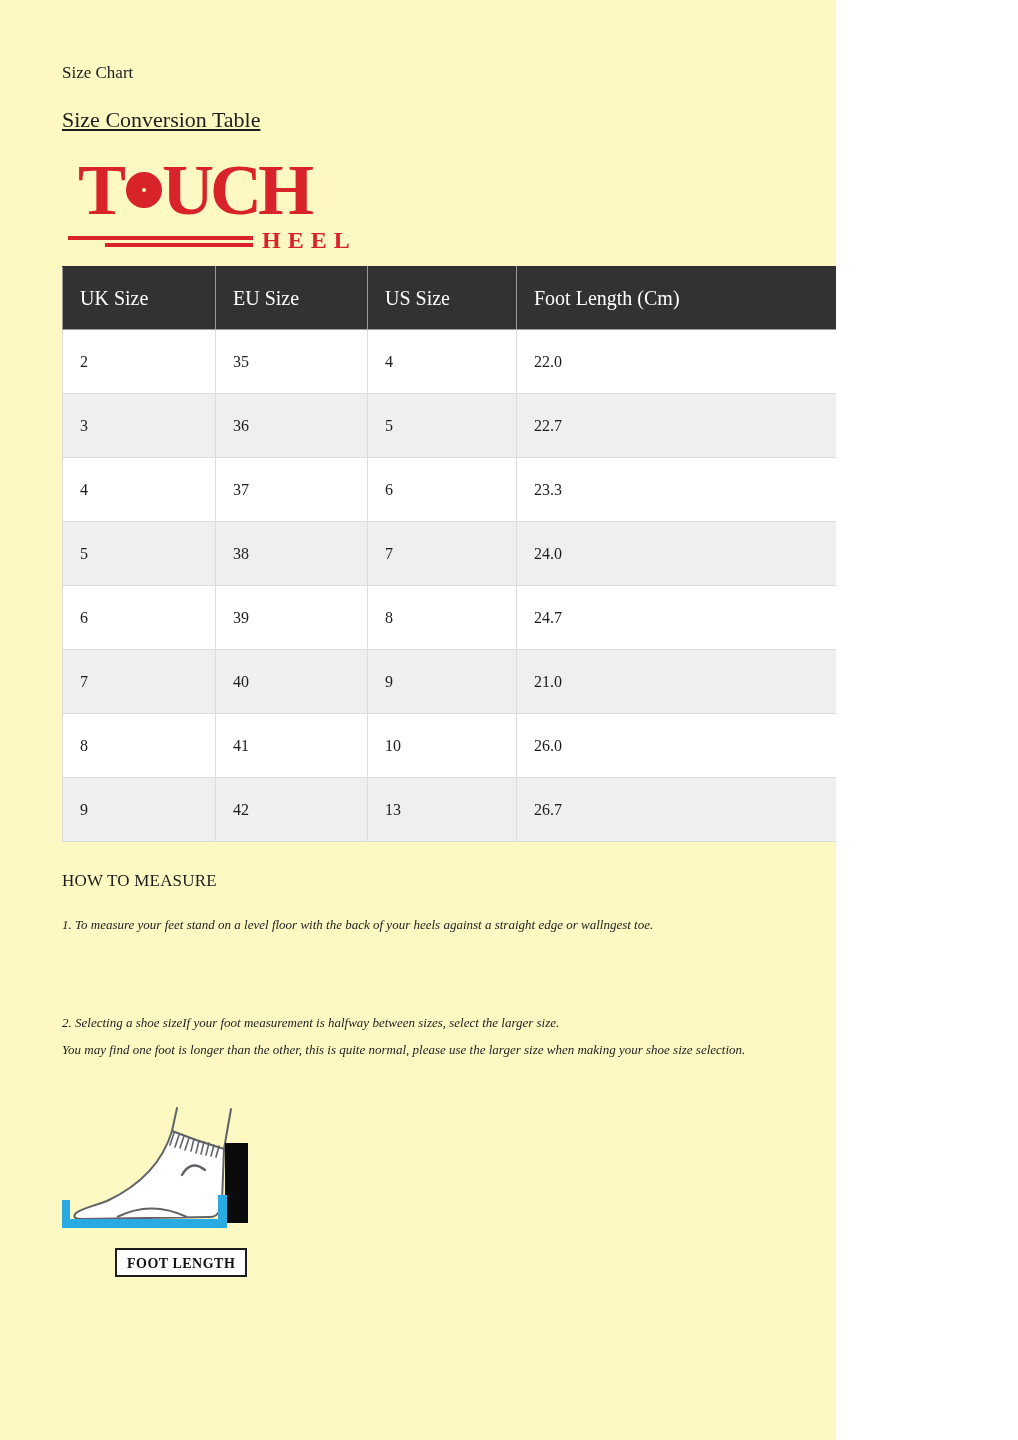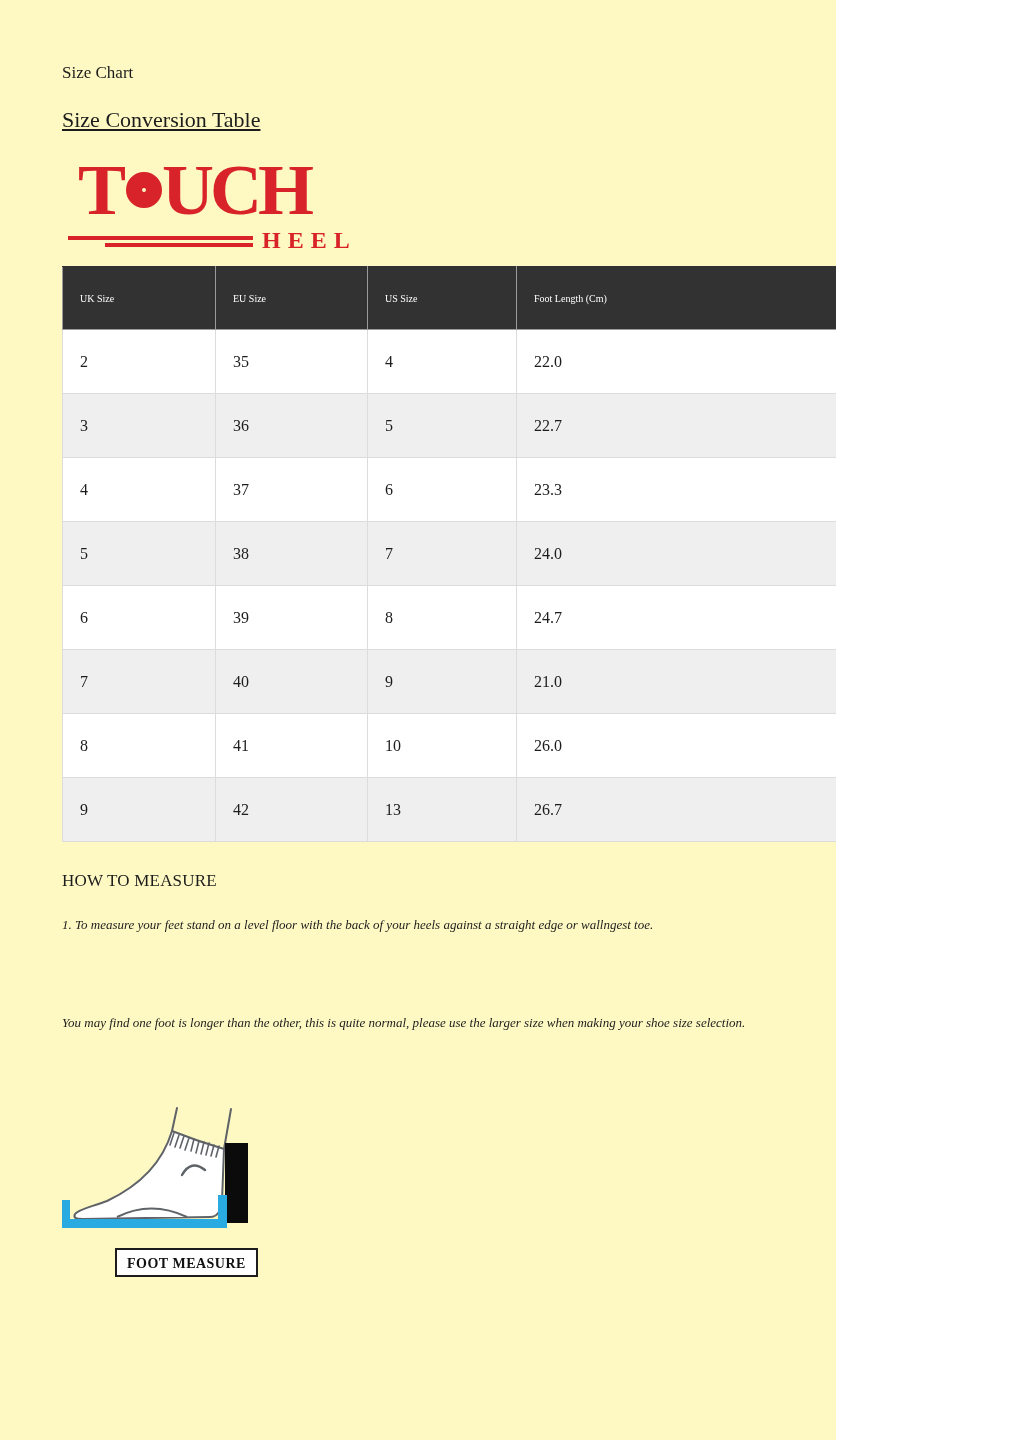--- a/index.html
+++ b/index.html
@@ -51,21 +51,21 @@
   .size-table {
     position: absolute; left: 62px; top: 266px;
     width: 815px; border-collapse: collapse; table-layout: fixed;
   }
   .size-table col.c1 { width: 153px; }
   .size-table col.c2 { width: 152px; }
   .size-table col.c3 { width: 149px; }
   .size-table col.c4 { width: 361px; }
   .size-table th {
     background: #323232; color: #ffffff;
-    font-weight: 400; font-size: 10px; text-align: left;
+    font-weight: 400; font-size: 20px; text-align: left;
     height: 63px; padding: 0 0 0 17px;
     border: 1px solid #9b9b9b; border-top: 1px solid #323232;
   }
   .size-table td {
     height: 64px; padding: 0 0 0 17px;
     font-size: 16px; color: #1c1c1c;
     background: #ffffff;
     border: 1px solid #dcdcdc;
   }
   .size-table tr.alt td { background: #efefef; }
@@ -184,20 +184,21 @@
     </tbody>
   </table>
 
   <div class="measure-heading">HOW TO MEASURE</div>
 
   <p class="para para-1">
     <span class="pline">1. To measure your feet stand on a level floor with the back of your heels against a straight edge or wallngest toe.</span>
   </p>
 
   <p class="para para-2">
+    <span class="pline">2. Selecting a shoe sizeIf your foot measurement is halfway between sizes, select the larger size.</span>
     <span class="pline">You may find one foot is longer than the other, this is quite normal, please use the larger size when making your shoe size selection.</span>
   </p>
 
   <div class="diagram">
     <svg width="200" height="136" viewBox="0 0 200 136">
 
       <g stroke="#5f6368" stroke-width="2" fill="none" stroke-linecap="round">
         <path d="M122,3 L117,26"></path>
         <path d="M176,4 L169,44"></path>
       </g>
@@ -226,17 +227,17 @@
 
       <path d="M62,112 Q96,95 132,112" fill="#ffffff" stroke="#5f6368" stroke-width="2"></path>
 
       <path d="M127,70 Q136,54 150,65" fill="none" stroke="#5f6368" stroke-width="2.4" stroke-linecap="round"></path>
 
       <rect x="170" y="38" width="23" height="80" fill="#0b0b0b"></rect>
 
       <path d="M7,95 L15,95 L15,114 L163,114 L163,90 L172,90 L172,123 L7,123 Z" fill="#29abe2"></path>
     </svg>
     <div class="diagram-label-box">
-      <span>FOOT MEASURE</span>
+      <span>FOOT LENGTH</span>
     </div>
   </div>
 
 </div>
 
 </body></html>

